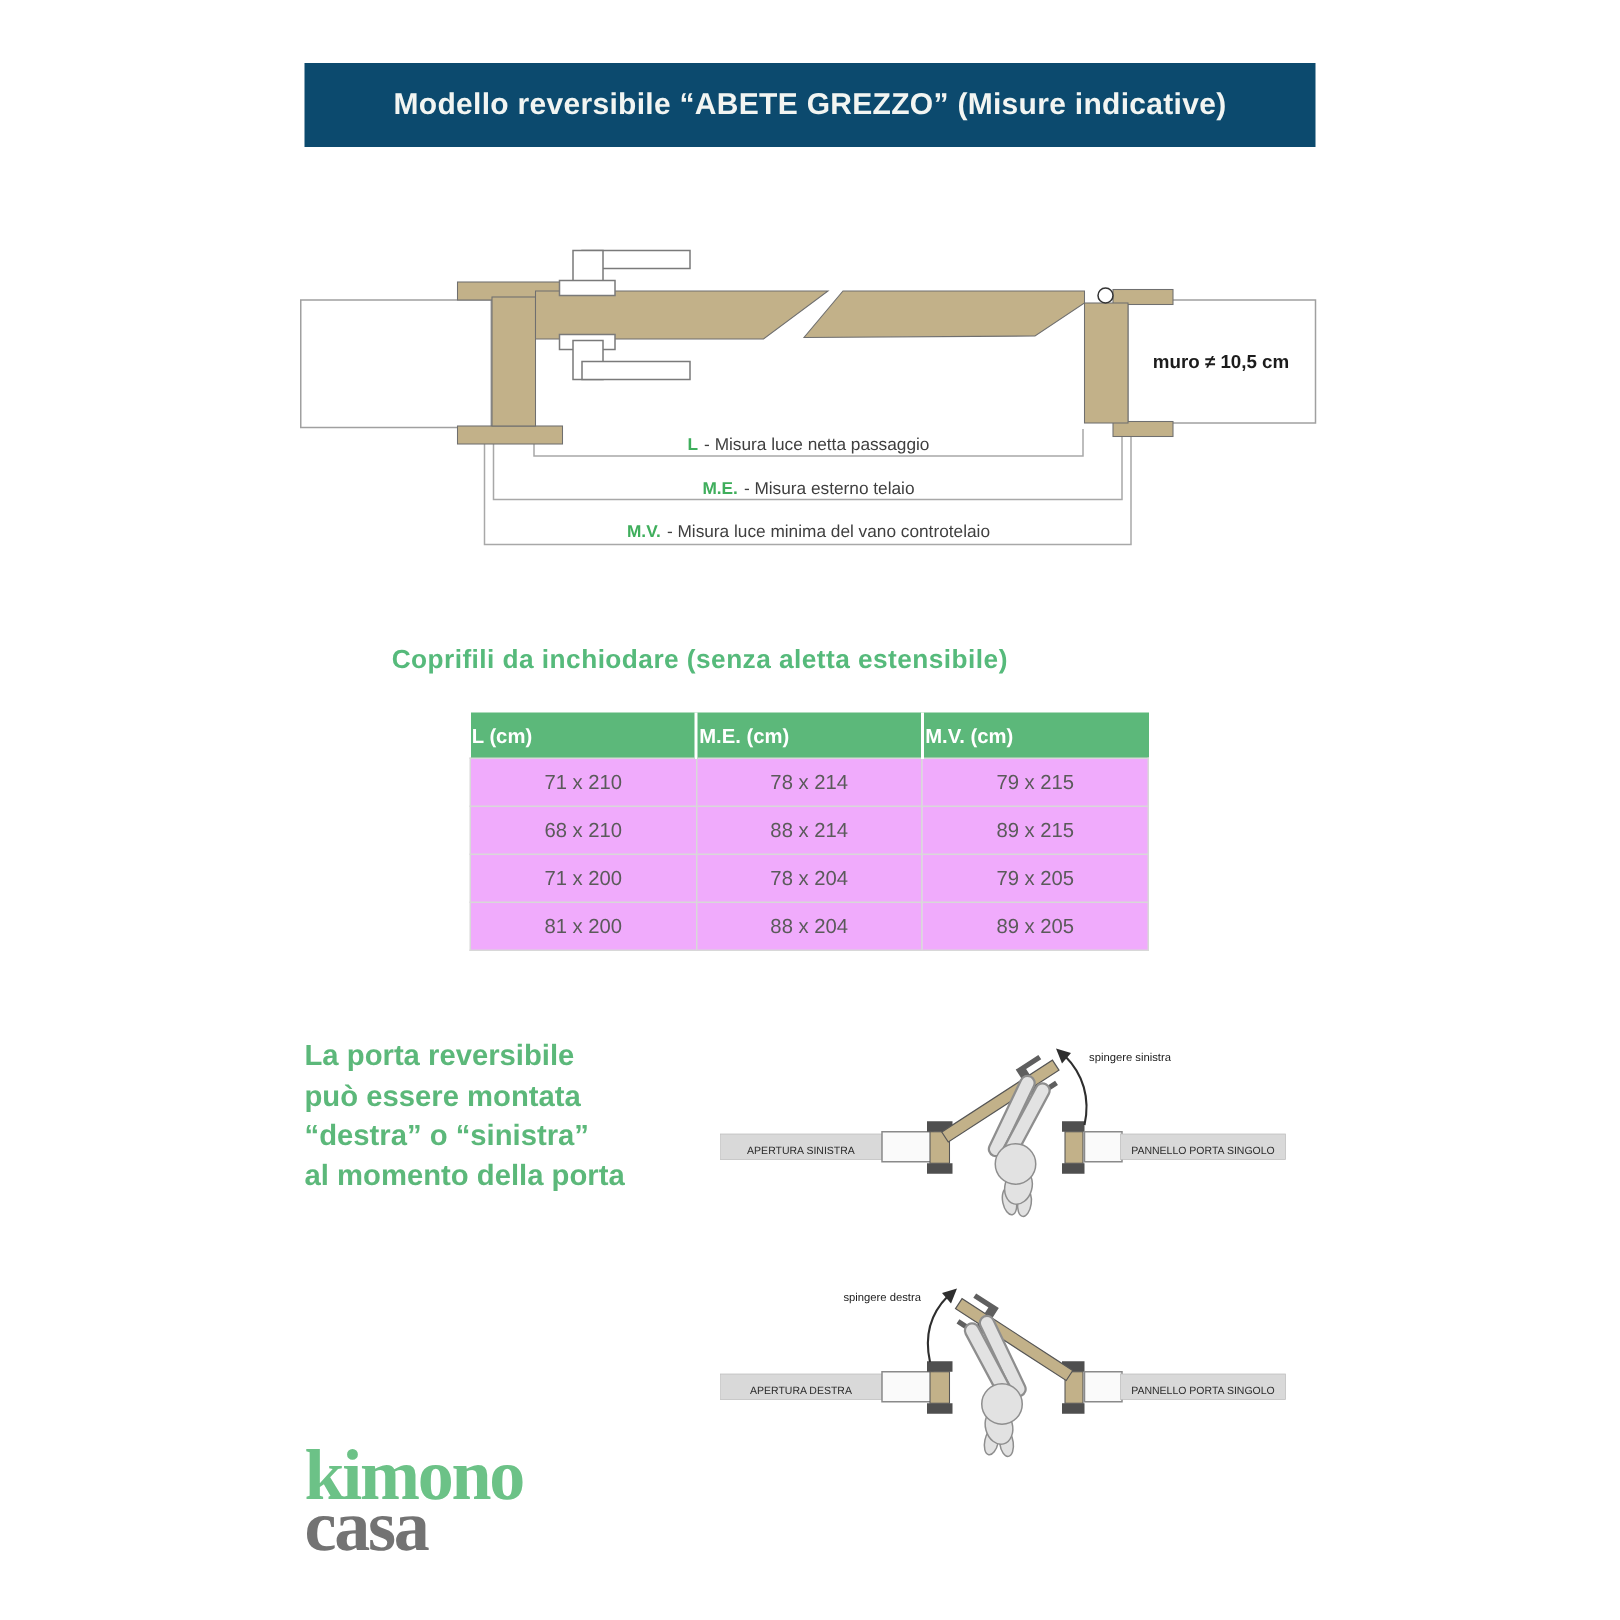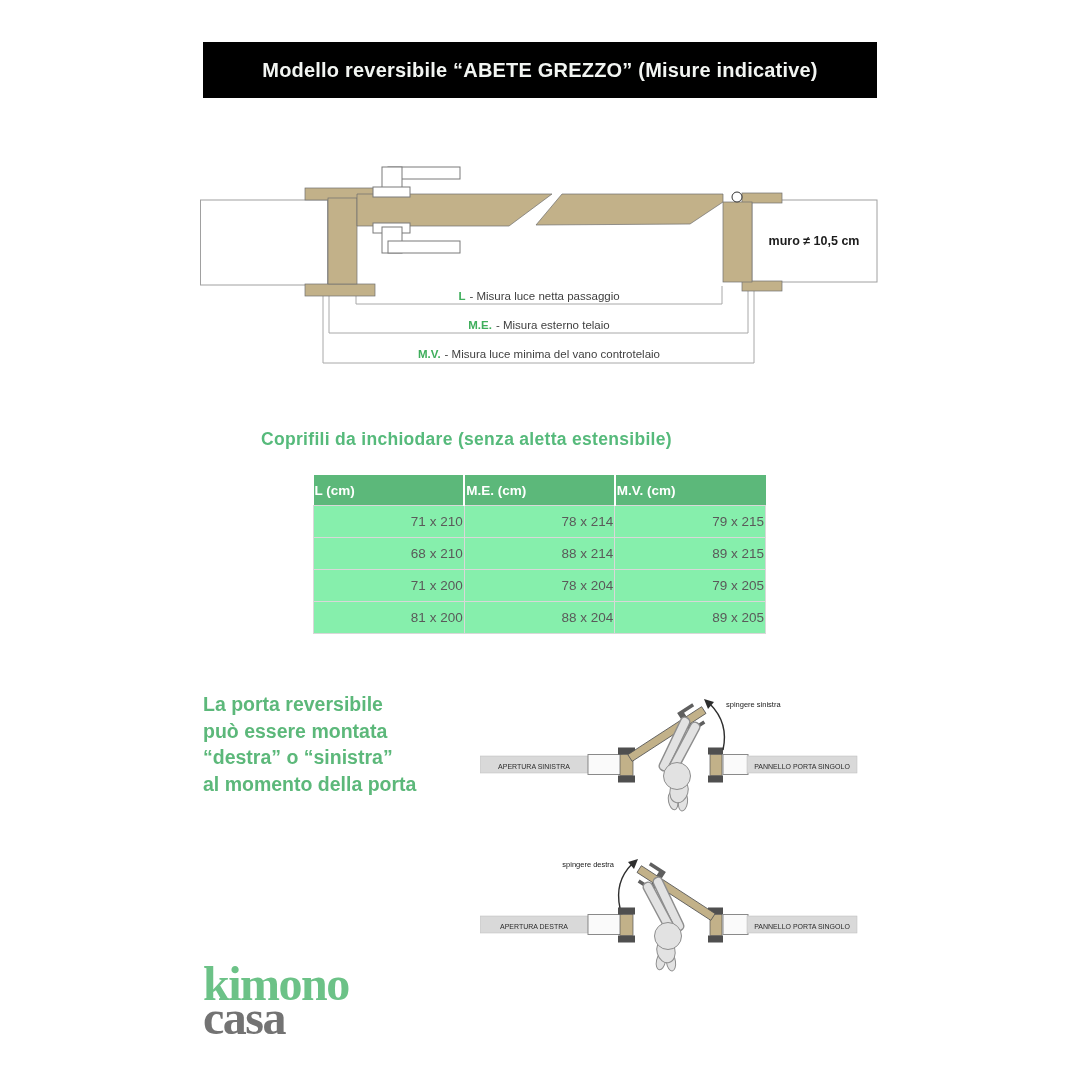--- a/index.html
+++ b/index.html
@@ -1,35 +1,35 @@
 <!DOCTYPE html>
 <html><head>
 <meta charset="utf-8">
 <style>
   html,body{margin:0;padding:0;background:#fff;}
   .page{position:relative;width:1080px;height:1080px;background:#ffffff;overflow:hidden;
         font-family:"Liberation Sans",sans-serif;}
   .abs{position:absolute;}
 
   
-  .banner{left:203px;top:42px;width:674px;height:56px;background:#000000;
+  .banner{left:203px;top:42px;width:674px;height:56px;background:#0c4a6e;
           display:flex;align-items:center;justify-content:center;}
   .banner span{color:#f2f5f2;font-size:20px;font-weight:bold;letter-spacing:.2px;}
 
   
   .coprifili-heading{left:0;top:429px;width:933px;text-align:center;
           color:#56ba7b;font-size:17.5px;font-weight:bold;letter-spacing:.3px;}
 
   
   .spec-table{left:313px;top:475px;width:453px;border-collapse:collapse;table-layout:fixed;}
   .spec-table th{height:28px;background:#5cb87a;color:#ffffff;font-size:13.5px;
           font-weight:bold;text-align:left;}
   .spec-table th + th{border-left:2px solid #ffffff;}
-  .spec-table td{height:29px;border:1px solid #d8d8d8;background:#86efac;color:#5a5a5a;
-          font-size:13.5px;text-align:right;}
+  .spec-table td{height:29px;border:1px solid #d8d8d8;background:#f0abfc;color:#5a5a5a;
+          font-size:13.5px;text-align:center;}
 
   
   .revers-text{left:203px;top:691px;color:#5cb87a;font-size:19.5px;font-weight:bold;
           line-height:26.5px;white-space:nowrap;}
 
   
   .logo{left:203px;top:967px;line-height:34px;font-weight:bold;font-size:48px;
         letter-spacing:-1.5px;font-family:Liberation Serif, serif;}
   .logo .l1{display:block;color:#6cc287;}
   .logo .l2{display:block;color:#737373;}

